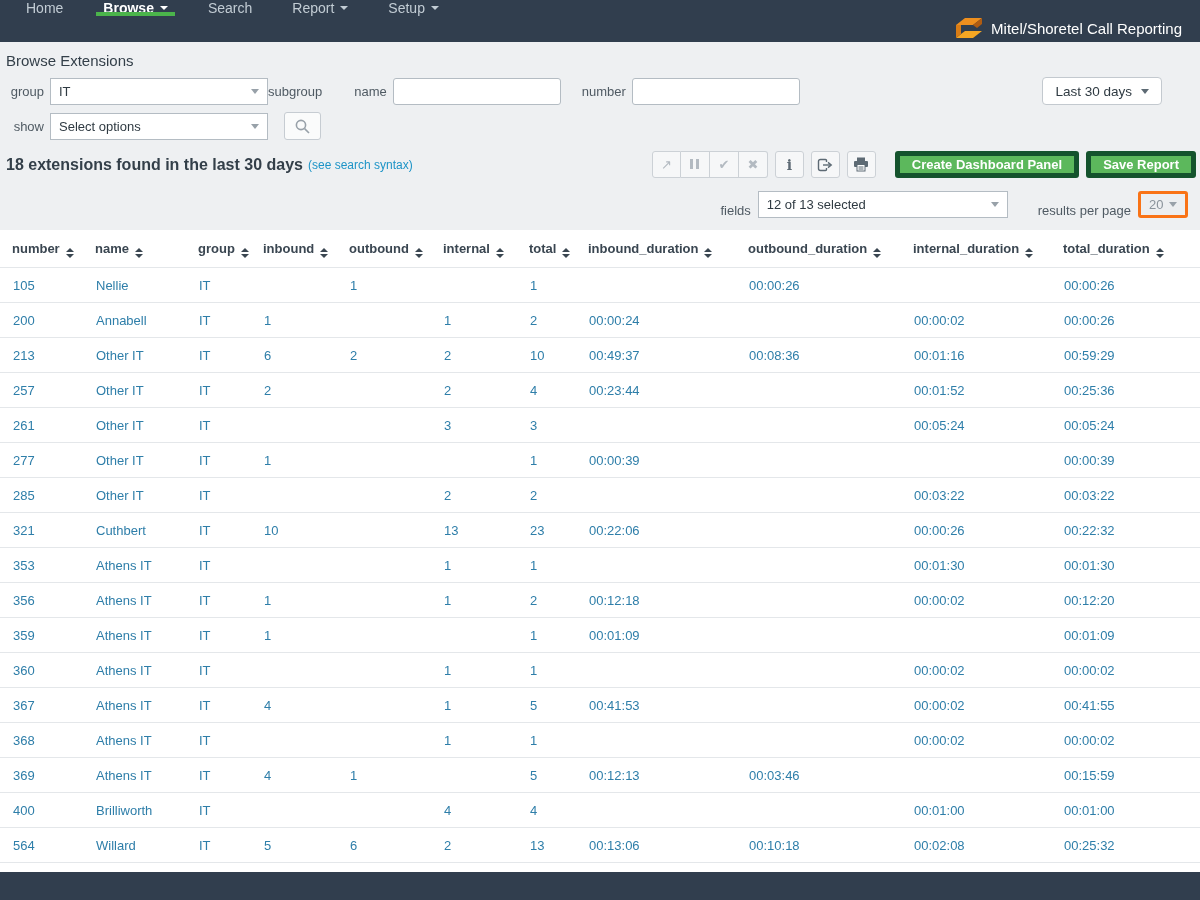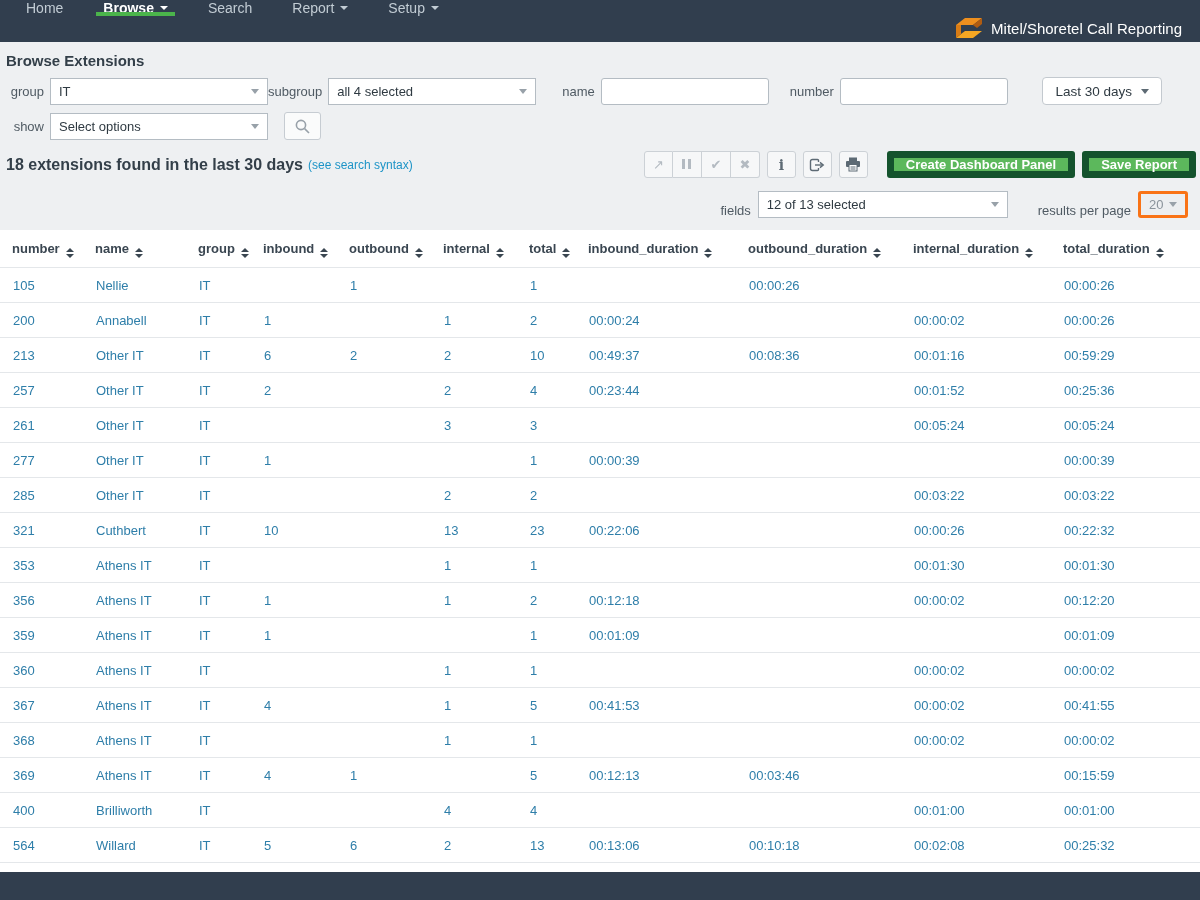--- a/index.html
+++ b/index.html
@@ -11,21 +11,21 @@
   }
   
   .topnav { height:42px; background:#313e4e; display:flex; align-items:stretch; padding-left:6px;flex-direction:column; }
   .nav-items { display:flex; align-items:stretch; }
   .nav-item { position:relative; display:flex; align-items:center; padding:0 20px; font-size:14px; color:#c2ccd4; cursor:pointer; }
   .nav-item.active { color:#ffffff; font-weight:bold; }
   .nav-item.active::after { content:""; position:absolute; bottom:0; left:13px; right:13px; height:4px; background:#4bb44b; }
   .caret-down { margin-left:6px; width:0; height:0; border-left:4px solid transparent; border-right:4px solid transparent; border-top:4px solid currentColor; display:inline-block; }
   .brand { margin-left:auto; display:flex; align-items:center; gap:7px; color:#fff; font-size:15px; padding-right:18px; }
   
-  .page-title { font-size:15px; font-weight:bold; color:#333f49; padding:9px 0 0 6px; line-height:19px; }
+  .page-title { font-size:15px; font-weight:normal; color:#333f49; padding:9px 0 0 6px; line-height:19px; }
   .filters { padding:0 0 0 6px; }
   .filter-row { display:flex; align-items:center; margin-top:7px; }
   .flabel { font-size:13px; color:#4f5a63; margin-right:6px; white-space:nowrap; }
   .flabel.w1 { width:38px; text-align:right; }
   .fselect { height:27px; background:#fff; border:1px solid #b4bcc3; display:flex; align-items:center; justify-content:space-between; padding:0 8px; font-size:13px; color:#2f3a42; cursor:pointer; }
   .sel-caret { width:0; height:0; border-left:4px solid transparent; border-right:4px solid transparent; border-top:5px solid #98a1a9; }
   .ftext { height:27px; border:1px solid #b4bcc3; border-radius:3px; width:168px; padding:0 7px; font-size:13px; color:#2f3a42; }
   .date-btn { margin-left:auto; margin-right:38px; height:28px; background:#fff; border:1px solid #c3c9cf; border-radius:4px; display:flex; align-items:center; gap:9px; padding:0 12px; font-size:13.5px; color:#2f3a42; cursor:pointer; }
   .date-btn .sel-caret { border-top-color:#5d6a74; }
   .search-btn { margin-left:16px; width:37px; height:28px; border:1px solid #c6ccd2; background:#fafbfb; border-radius:3px; display:flex; align-items:center; justify-content:center; cursor:pointer; }
@@ -35,21 +35,21 @@
   .syntax-link { font-size:12px; color:#1d94c7; margin-left:5px; cursor:pointer; }
   .toolbar { margin-left:auto; display:flex; align-items:center; gap:7px; }
   .btn-group { display:flex; }
   .tb-btn { width:29px; height:27px; border:1px solid #ccd1d6; background:#f6f7f8; display:flex; align-items:center; justify-content:center; color:#b3bac1; font-size:13px; cursor:pointer; }
   .btn-group .tb-btn + .tb-btn { border-left:none; }
   .btn-group .tb-btn:first-child { border-radius:3px 0 0 3px; }
   .btn-group .tb-btn:last-child { border-radius:0 3px 3px 0; }
   .tb-single { border-radius:3px; color:#5d6a74; }
   .pause-bars i { display:inline-block; width:3px; height:10px; background:currentColor; margin:0 1.5px; }
   .info-glyph { font-family:"DejaVu Serif", serif; font-weight:bold; font-size:14px; font-style:normal; }
-  .green-btn { height:27px; background:#5cb85c; border:7px solid #14532d; color:#fff; font-weight:bold; font-size:13px; border-radius:3px; padding:0 12px; display:flex; align-items:center; cursor:pointer; white-space:nowrap; }
+  .green-btn { height:27px; background:#5cb85c; border:5px solid #14532d; color:#fff; font-weight:bold; font-size:13px; border-radius:3px; padding:0 12px; display:flex; align-items:center; cursor:pointer; white-space:nowrap; }
   .gap-lg { width:5px; }
   
   .fields-row { display:flex; align-items:flex-end; justify-content:flex-end; padding:13px 12px 12px 0; }
   .fields-row .flabel { margin-right:7px; }
   .fields-select { width:250px; }
   .pp-label { margin-left:30px; }
   .pp-select { width:50px; background:#eceef0; color:#8a939b; border:3px solid #f97316; border-radius:3px; }
   
   .table-panel { background:#fff; padding-bottom:18px; }
   table { width:100%; border-collapse:collapse; table-layout:fixed; }
@@ -101,24 +101,20 @@
 <div class="page-title">Browse Extensions</div>
 
 <div class="filters">
   <div class="filter-row">
     <span class="flabel w1">group</span>
     <div class="fselect" style="width:218px;">
       <span>IT</span>
       <span class="sel-caret"></span>
     </div>
     <span class="flabel" style="">subgroup</span>
-    <div class="fselect" style="width:208px;">
-      <span>all 4 selected</span>
-      <span class="sel-caret"></span>
-    </div>
     <span class="flabel" style="margin-left:26px;">name</span>
     <input class="ftext" value="" style="">
     <span class="flabel" style="margin-left:21px;">number</span>
     <input class="ftext" value="" style="">
     <div class="date-btn">
       <span>Last 30 days</span>
       <span class="sel-caret"></span>
     </div>
   </div>
   <div class="filter-row">

